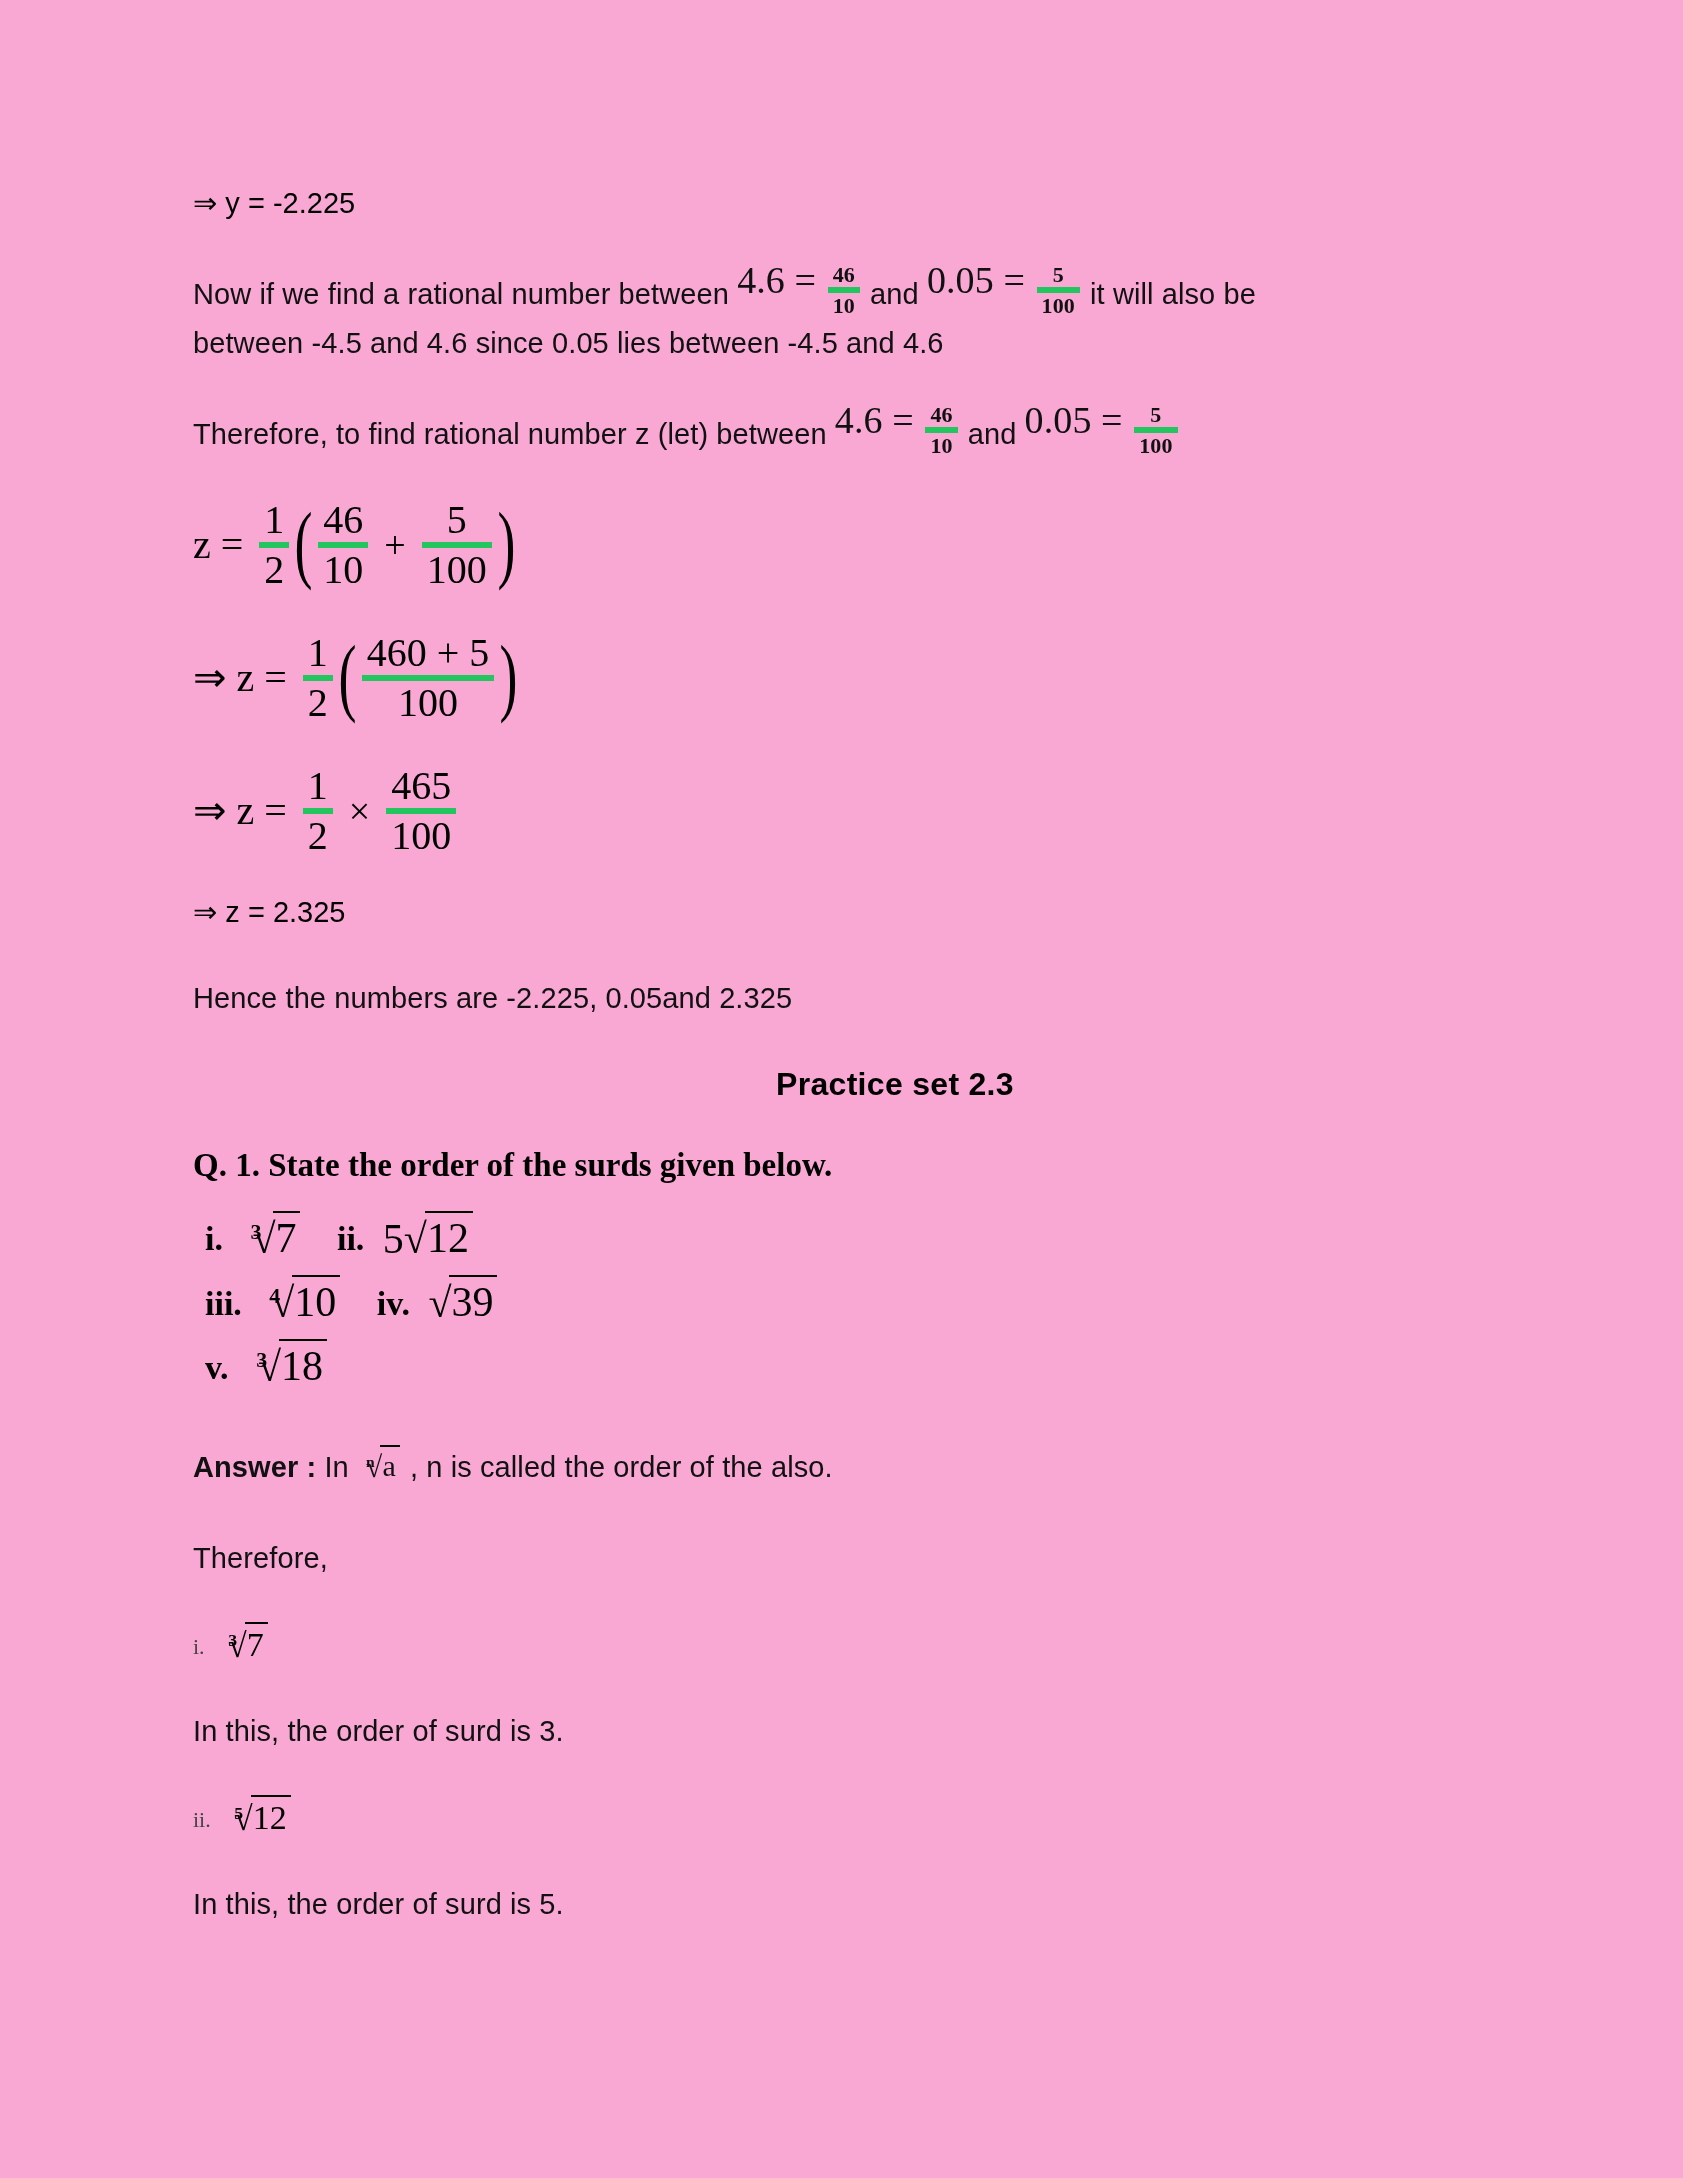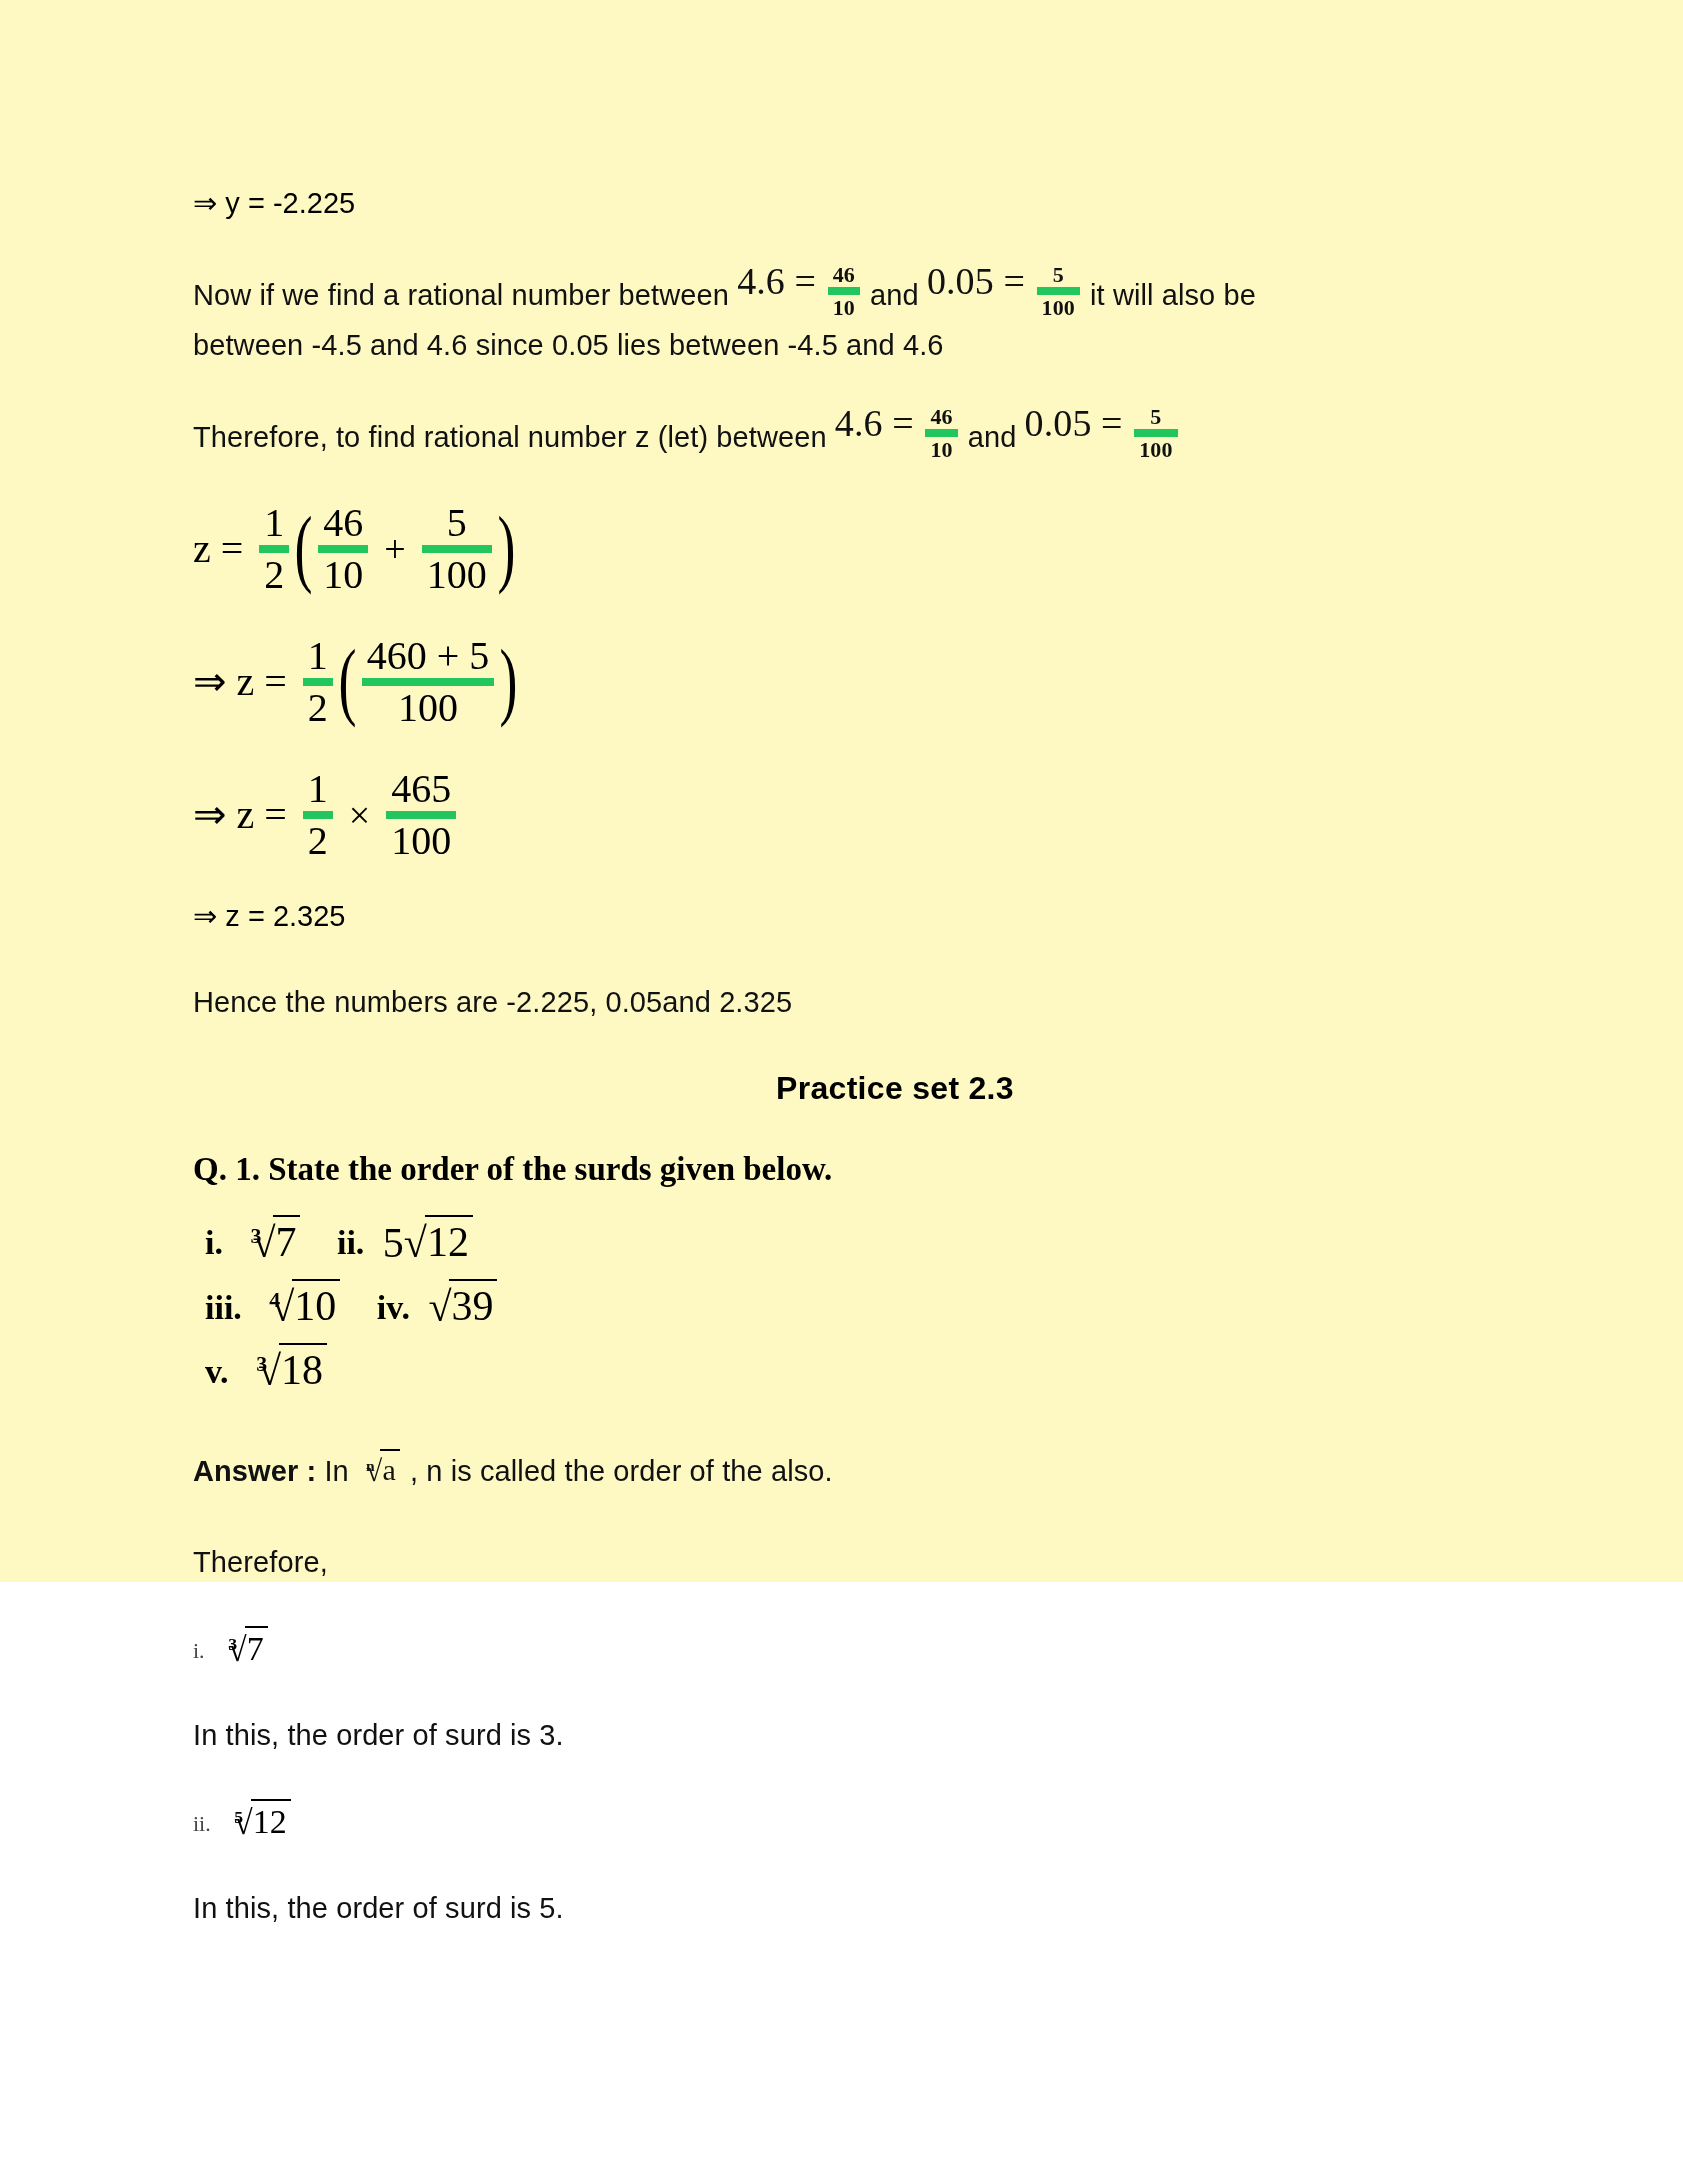--- a/index.html
+++ b/index.html
@@ -10,22 +10,22 @@
   body {
     width: 1683px;
     height: 2178px;
     font-family: "Liberation Sans", sans-serif;
     color: #000000;
     overflow: hidden;
   }
   .page {
     position: relative;
     width: 1683px;
-    height: 1582px;
-    background: #fef9c3;
+    height: 2178px;
+    background: #f9a8d4;
     box-sizing: border-box;
     padding: 0 86px 0 193px;
   }
 
   
   .para {
     font-size: 29px;
     line-height: 40px;
     color: #111;
     letter-spacing: 0.1px;
@@ -42,21 +42,21 @@
     display: inline-block;
     vertical-align: middle;
     text-align: center;
     font-family: "Liberation Serif", serif;
     line-height: 1.05;
     margin: 0 2px;
   }
   .frac .num {
     display: block;
     padding: 0 5px 1px 5px;
-    border-bottom: 8px solid #22c55e;
+    border-bottom: 6px solid #22c55e;
   }
   .frac .den {
     display: block;
     padding: 1px 5px 0 5px;
   }
   .frac-md { font-size: 24px; font-weight: 700; }
 
   .eqbox {
     font-family: "Liberation Serif", serif;
     font-size: 38px;

